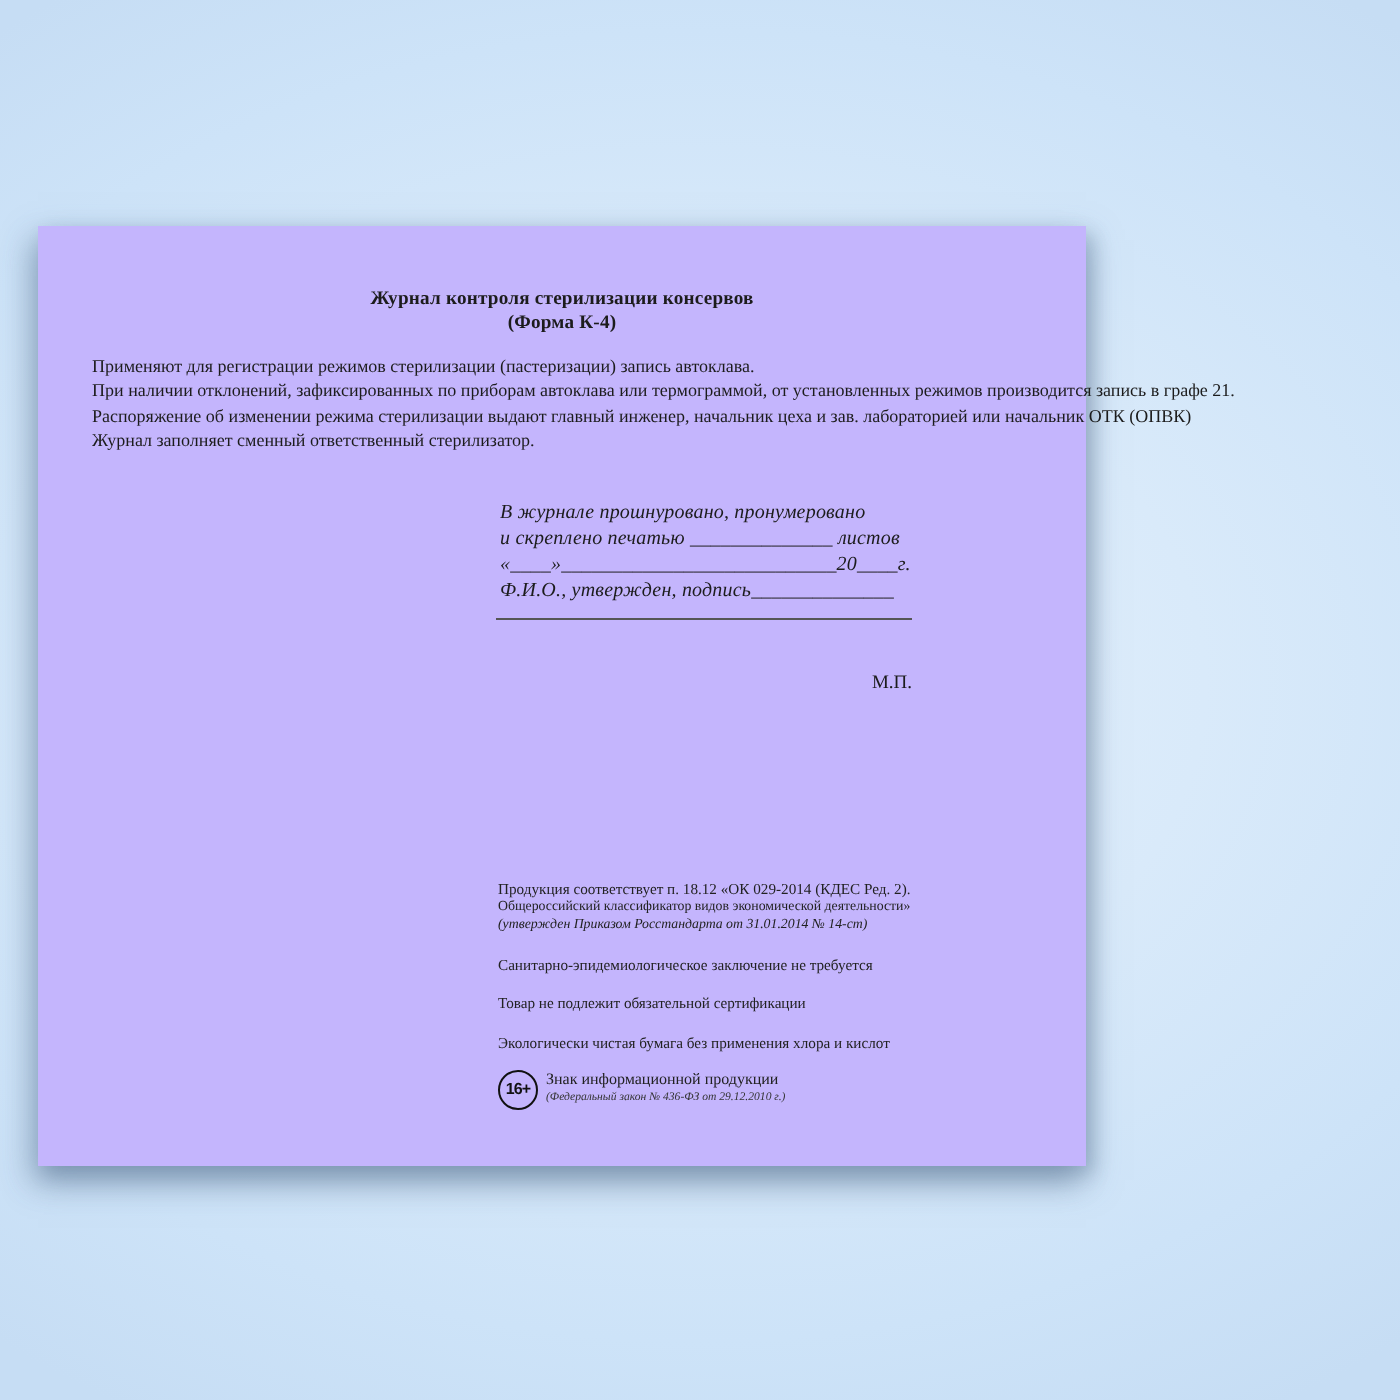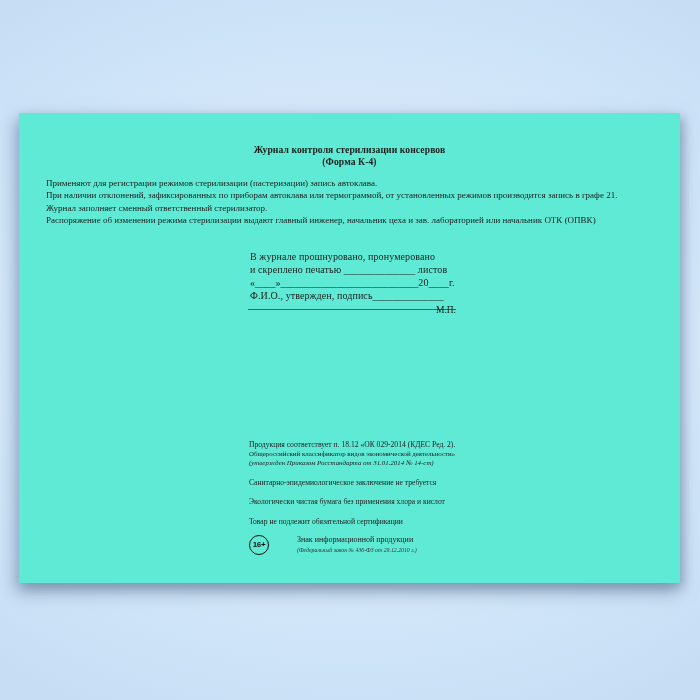--- a/index.html
+++ b/index.html
@@ -2,53 +2,53 @@
 <html><head>
 <meta charset="utf-8">
 <style>
   html,body{margin:0;padding:0;}
   body{
     width:700px;height:700px;overflow:hidden;position:relative;
     font-family:"Liberation Serif","DejaVu Serif",serif;
     background:radial-gradient(ellipse 560px 420px at 50% 49%, #e6f2fd 0%, #d9eafa 45%, #cde3f8 78%, #c6ddf4 100%);
   }
   .sheet{
-    position:absolute;left:19px;top:113px;width:661px;height:470px;
-    background:#5eead4;
+    position:absolute;left:19px;top:113px;width:524px;height:470px;
+    background:#c4b5fd;
     box-shadow:0 7px 16px rgba(92,120,150,0.50), -4px 8px 14px rgba(92,120,150,0.28), 4px 4px 8px rgba(92,120,150,0.25);
     color:#1c1c1c;
   }
   .title{
     position:absolute;top:31px;left:0;right:0;text-align:center;
     font-weight:700;font-size:9.6px;line-height:11.6px;letter-spacing:0.1px;
   }
   .intro{
     position:absolute;left:27px;right:12px;top:64px;
     font-size:9px;line-height:12.3px;white-space:nowrap;
   }
   .binding{
     position:absolute;left:231px;top:137px;width:210px;
-    font-size:10px;line-height:13px;white-space:nowrap;letter-spacing:0.1px;
+    font-size:10px;line-height:13px;white-space:nowrap;letter-spacing:0.1px;font-style:italic;
   }
   .rule{
     position:absolute;left:229px;top:196px;width:208px;
     border-top:1.3px solid #555;height:0;
   }
   .stamp{
-    position:absolute;left:231px;top:192px;width:206px;
+    position:absolute;left:231px;top:224px;width:206px;
     text-align:right;font-size:9.5px;padding-right:1px;
   }
   .footer{
     position:absolute;left:230px;top:327px;width:260px;
     font-size:7.6px;line-height:9px;white-space:nowrap;color:#222;
   }
   .f-sub{font-size:6.9px;}
   .f-ital{font-size:6.9px;font-style:italic;}
   .f-spaced{margin-top:10.5px;font-family:Liberation Serif, serif;}
-  .badge-row{margin-top:9px;display:flex;align-items:flex-end;gap:28px;}
+  .badge-row{margin-top:9px;display:flex;align-items:center;gap:4px;}
   .badge{
     box-sizing:border-box;width:20px;height:20px;border:1.8px solid #111;border-radius:50%;
     display:flex;align-items:center;justify-content:center;
     font-family:"Liberation Sans","DejaVu Sans",sans-serif;
     font-weight:700;font-size:8px;letter-spacing:-0.4px;color:#111;flex:0 0 auto;
   }
   .info-sign{font-size:8px;line-height:9px;margin-top:0;}
   .info-law{font-size:5.8px;font-style:italic;margin-top:1.5px;color:#333;}
 </style>
 </head>
@@ -57,42 +57,42 @@
 <div class="sheet">
 
   <div class="title">
     <div>Журнал контроля стерилизации консервов</div>
     <div>(Форма К-4)</div>
   </div>
 
   <div class="intro">
     <div>Применяют для регистрации режимов стерилизации (пастеризации) запись автоклава.</div>
     <div>При наличии отклонений, зафиксированных по приборам автоклава или термограммой, от установленных режимов производится запись в графе 21.</div>
+    <div>Распоряжение об изменении режима стерилизации выдают главный инженер, начальник цеха и зав. лабораторией или начальник ОТК (ОПВК)</div>
     <div>Журнал заполняет сменный ответственный стерилизатор.</div>
-    <div>Распоряжение об изменении режима стерилизации выдают главный инженер, начальник цеха и зав. лабораторией или начальник ОТК (ОПВК)</div>
   </div>
 
   <div class="binding">
     <div>В журнале прошнуровано, пронумеровано</div>
     <div>и скреплено печатью ______________ листов</div>
     <div>«____»___________________________20____г.</div>
     <div>Ф.И.О., утвержден, подпись______________</div>
   </div>
 
   <div class="rule"></div>
 
   <div class="stamp">М.П.</div>
 
   <div class="footer">
     <div>Продукция соответствует п. 18.12 «ОК 029-2014 (КДЕС Ред. 2).</div>
     <div class="f-sub">Общероссийский классификатор видов экономической деятельности»</div>
     <div class="f-ital">(утвержден Приказом Росстандарта от 31.01.2014 № 14-ст)</div>
     <div class="f-spaced">Санитарно-эпидемиологическое заключение не требуется</div>
+    <div class="f-spaced">Товар не подлежит обязательной сертификации</div>
     <div class="f-spaced">Экологически чистая бумага без применения хлора и кислот</div>
-    <div class="f-spaced">Товар не подлежит обязательной сертификации</div>
     <div class="badge-row">
       <span class="badge">16+</span>
       <span>
         <div class="info-sign">Знак информационной продукции</div>
         <div class="info-law">(Федеральный закон № 436-ФЗ от 29.12.2010 г.)</div>
       </span>
     </div>
   </div>
 
 </div>

